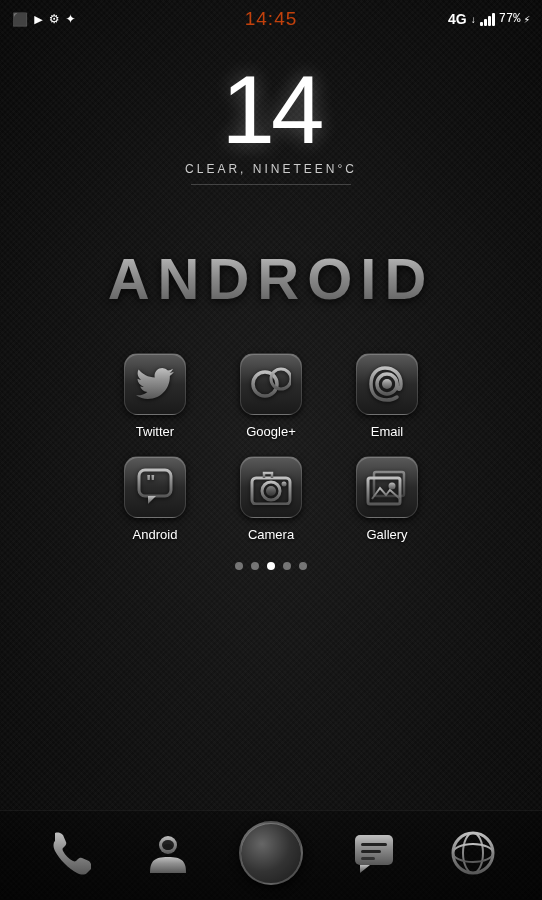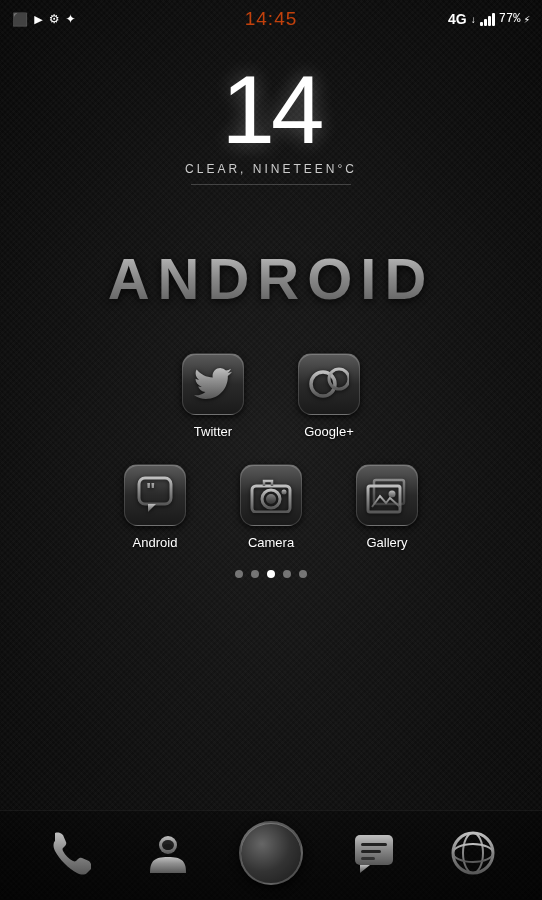--- a/index.html
+++ b/index.html
@@ -139,21 +139,20 @@
     }
 
     
     .apps-grid {
       position: relative;
       z-index: 10;
       display: flex;
       flex-direction: column;
       align-items: center;
       margin-top: 40px;
-      gap: 8px;
       justify-content: center;
     }
 
     .apps-row {
       display: flex;
       justify-content: center;
       gap: 36px;
     }
 
     .app-item {
@@ -377,20 +376,33 @@
             <circle cx="30" cy="14" r="10" fill="none" stroke="url(#metalGrad)" stroke-width="3"></circle>
 
             <line x1="36" y1="10" x2="36" y2="18" stroke="url(#metalGrad)" stroke-width="2.5"></line>
             <line x1="32" y1="14" x2="40" y2="14" stroke="url(#metalGrad)" stroke-width="2.5"></line>
           </svg>
         </div>
       </div>
       <span class="app-label">Google+</span>
     </div>
 
+    <div class="app-item">
+      <div class="app-icon-wrap">
+        <div class="icon-metallic email-icon">
+          <svg width="40" height="40" viewBox="0 0 40 40" xmlns="http://www.w3.org/2000/svg">
+
+            <circle cx="20" cy="20" r="10" fill="none" stroke="url(#metalGrad)" stroke-width="3.5"></circle>
+            <circle cx="20" cy="20" r="5" fill="url(#metalGrad)"></circle>
+            <path d="M30 20 C30 26 34 28 34 20 C34 9 26 4 18 4 C10 4 4 10 4 20 C4 30 10 36 20 36 C26 36 30 33 30 33" fill="none" stroke="url(#metalGrad)" stroke-width="3.5" stroke-linecap="round"></path>
+          </svg>
+        </div>
+      </div>
+      <span class="app-label">Email</span>
+    </div>
 
   </div>
 
   <div class="apps-row" style="margin-top:16px;">
 
     <div class="app-item">
       <div class="app-icon-wrap">
         <div class="icon-metallic hangouts-icon">
           <svg width="38" height="38" viewBox="0 0 38 38" xmlns="http://www.w3.org/2000/svg">
 

